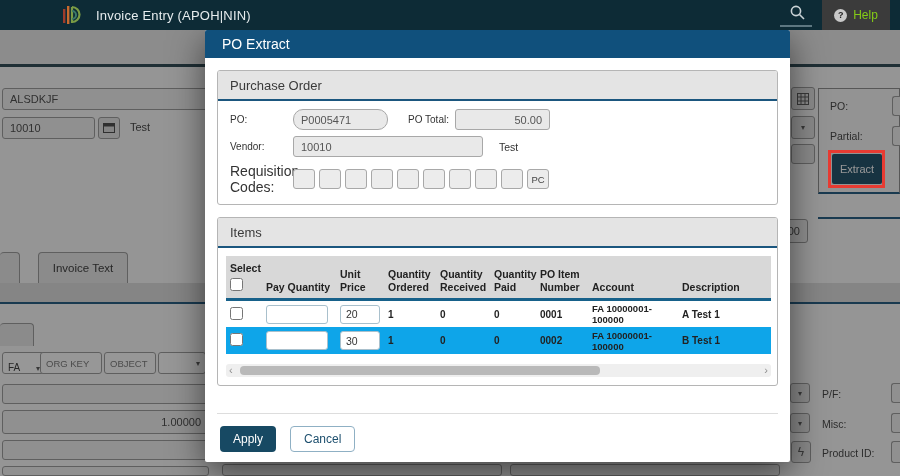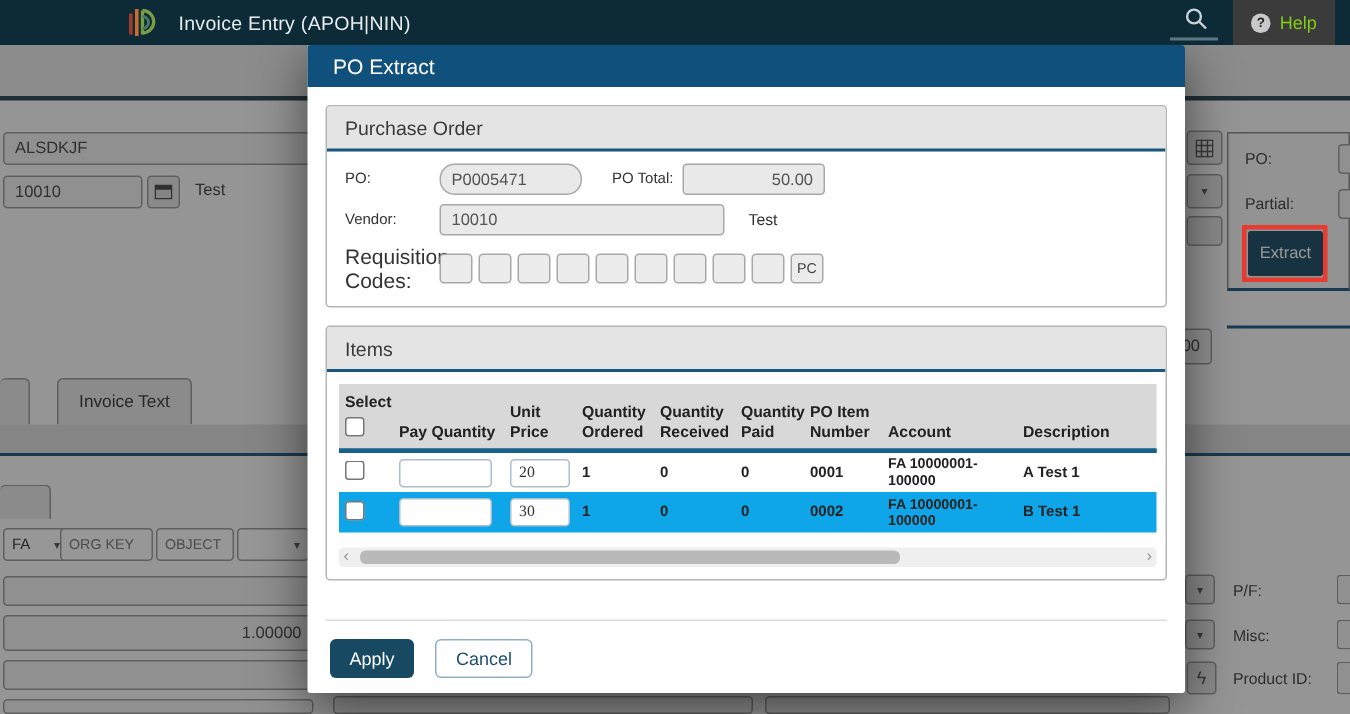--- a/index.html
+++ b/index.html
@@ -1,21 +1,21 @@
 <!DOCTYPE html>
 <html><head>
 <meta charset="utf-8">
 <style>
   * { margin:0; padding:0; box-sizing:border-box; }
   html,body { width:900px; height:476px; overflow:hidden; }
   body { font-family:"Liberation Sans", sans-serif; background:#fff; position:relative; }
   .screen { position:absolute; inset:0; width:900px; height:476px; overflow:hidden; background:#fcfcfc; }
 
   
-  .topbar { position:absolute; left:0; top:0; width:900px; height:30px; background:#0d2b36; z-index:20; display:flex; align-items:center;padding-left:23px; }
+  .topbar { position:absolute; left:0; top:0; width:900px; height:30px; background:#0d2b36; z-index:20; display:flex; align-items:center; }
   .logo { margin-left:62px; display:block; }
   .app-title { color:#e6ecee; font-size:13px; margin-left:10px; letter-spacing:.2px; }
   .search-wrap { position:absolute; right:88px; top:4px; width:30px; text-align:center; }
   .search-underline { position:absolute; left:-2px; top:21px; width:32px; height:2px; background:#5d7781; }
   .help-btn { position:absolute; right:10px; top:0; width:68px; height:30px; background:#3b3b3b; display:flex; align-items:center; justify-content:center; gap:6px; cursor:pointer; }
   .help-q { width:13px; height:13px; border-radius:50%; background:#c9c9c9; color:#222; font-size:9px; font-weight:bold; display:flex; align-items:center; justify-content:center; }
   .help-lbl { color:#84cc16; font-size:12px; }
 
   
   .bg { position:absolute; inset:0; z-index:1; }
@@ -52,21 +52,21 @@
   .flabel.small { font-size:14px; }
   .dis-inp { background:#e9e9e9; border:1px solid #a8a8a8; border-radius:3px; height:21px; font-size:11px; color:#555; padding:0 7px; font-family:"Liberation Sans",sans-serif; }
   .dis-inp.right { text-align:right;padding-left:20px; }
   .req-box { width:22px; height:20px; background:#ececec; border:1px solid #a8a8a8; border-radius:3px; margin-right:4px; font-size:9.5px; color:#444; display:inline-flex; align-items:center; justify-content:center; }
   .items-fieldset { margin-top:12px; }
   .items-content { padding:8px; }
   table.items { width:545px; border-collapse:collapse; table-layout:fixed; }
   table.items th { background:#d8d8d8; border-bottom:3px solid #17618a; font-size:10.5px; color:#222; text-align:left; vertical-align:bottom; padding:6px 2px 4px 4px; line-height:1.25; }
   table.items td { font-size:10px; font-weight:bold; color:#222; padding:2px 2px 2px 4px; height:27px; vertical-align:middle; }
   tr.alt td { background:#0ea5e9; }
-  .cell-inp { border:1px solid #a9c0cc; border-radius:3px; height:19px; font-size:10.5px; padding:0 5px; width:62px; font-family:Liberation Serif, serif; color:#333; }
+  .cell-inp { border:1px solid #a9c0cc; border-radius:3px; height:19px; font-size:10.5px; padding:0 5px; width:62px; font-family:Liberation Sans, sans-serif; color:#333; }
   .cell-inp.price { width:40px; }
   .hdr-check { margin-top:3px; width:13px; height:13px; }
   .row-check { width:13px; height:13px; }
   .scrollbar { position:relative; width:545px; height:13px; background:#efefef; border-radius:3px; margin-top:10px; }
   .scroll-thumb { position:absolute; left:14px; top:2px; width:360px; height:9px; background:#b9b9b9; border-radius:4px; cursor:grab; }
   .scroll-arrow { position:absolute; top:0; font-size:11px; color:#8f8f8f; line-height:13px; cursor:pointer; }
   .scroll-arrow.left { left:3px; } .scroll-arrow.right { right:3px; }
   .modal-footer { border-top:1px solid #ddd; margin:26px 12px 0 12px; padding:12px 0 10px 3px; display:flex; gap:14px; }
   .btn-apply { background:#174963; color:#fff; border:none; border-radius:4px; height:26px; padding:0 13px; font-size:12px; font-family:"Liberation Sans",sans-serif; cursor:pointer; }
   .btn-cancel { background:#fff; color:#1d4f6e; border:1px solid #8fb0c4; border-radius:4px; height:26px; padding:0 13px; font-size:12px; font-family:"Liberation Sans",sans-serif; cursor:pointer; }
@@ -114,21 +114,21 @@
     <div class="mini-line" style="left:818px;top:217px;width:82px;height:2px;"></div>
 
     <div class="tab" style="left:0;top:252px;width:20px;height:31px;border-left:none;"></div>
     <div class="tab" style="left:38px;top:252px;width:90px;height:31px;">
         <span>Invoice Text</span>
       </div>
     <div class="bg-sectionband"></div>
     <div class="bg-sectionline"></div>
     <div class="tab" style="left:0;top:323px;width:34px;height:23px;border-left:none;"></div>
 
-    <div class="fa-select" style="left:2px;top:352px;width:44px;height:22px;">
+    <div class="fa-select" style="left:2px;top:352px;width:44px;height:22px;align-items:flex-end;">
         <span>FA</span>
         <span class="caret">▾</span>
       </div>
     <input class="bg-ph" style="left: 40px; top: 352px; width: 62px; height: 22px;" placeholder="ORG KEY">
     <input class="bg-ph" style="left: 104px; top: 352px; width: 52px; height: 22px;" placeholder="OBJECT">
     <div class="fa-select" style="left:158px;top:352px;width:48px;height:22px;justify-content:flex-end;">
         <span class="caret">▾</span>
       </div>
 
     <input class="bg-inp" style="left: 2px; top: 384px; width: 207px; height: 20px;">

